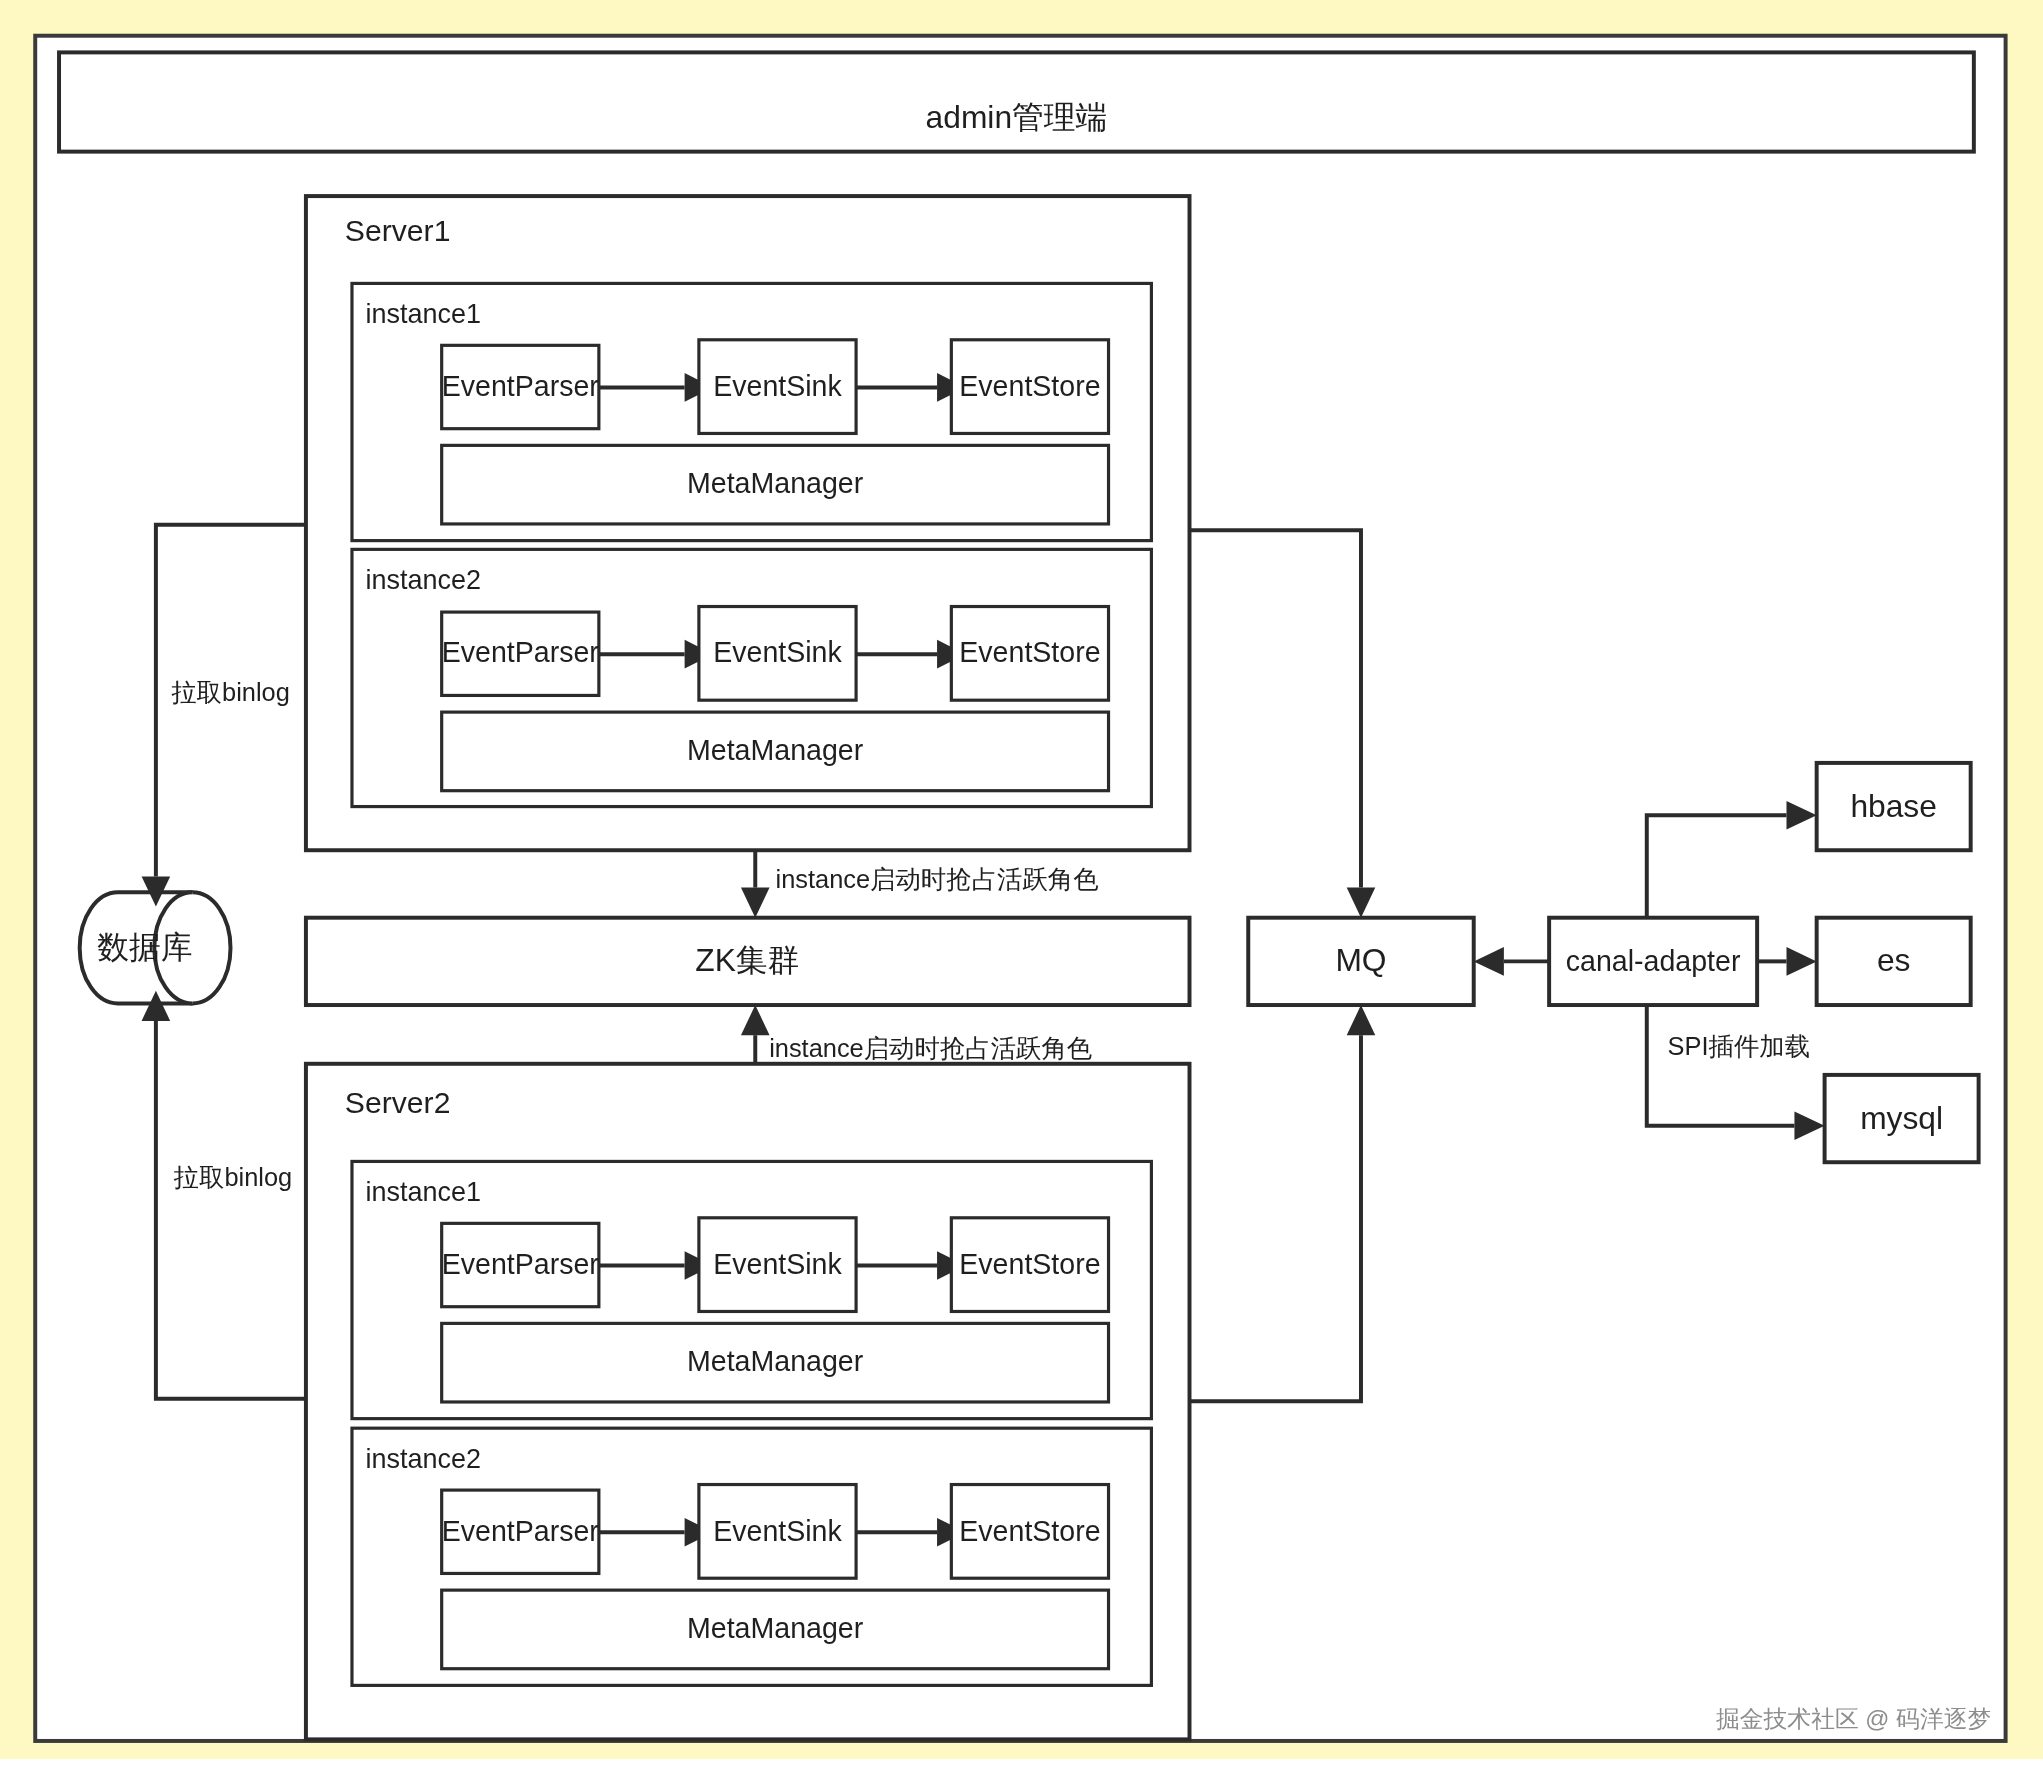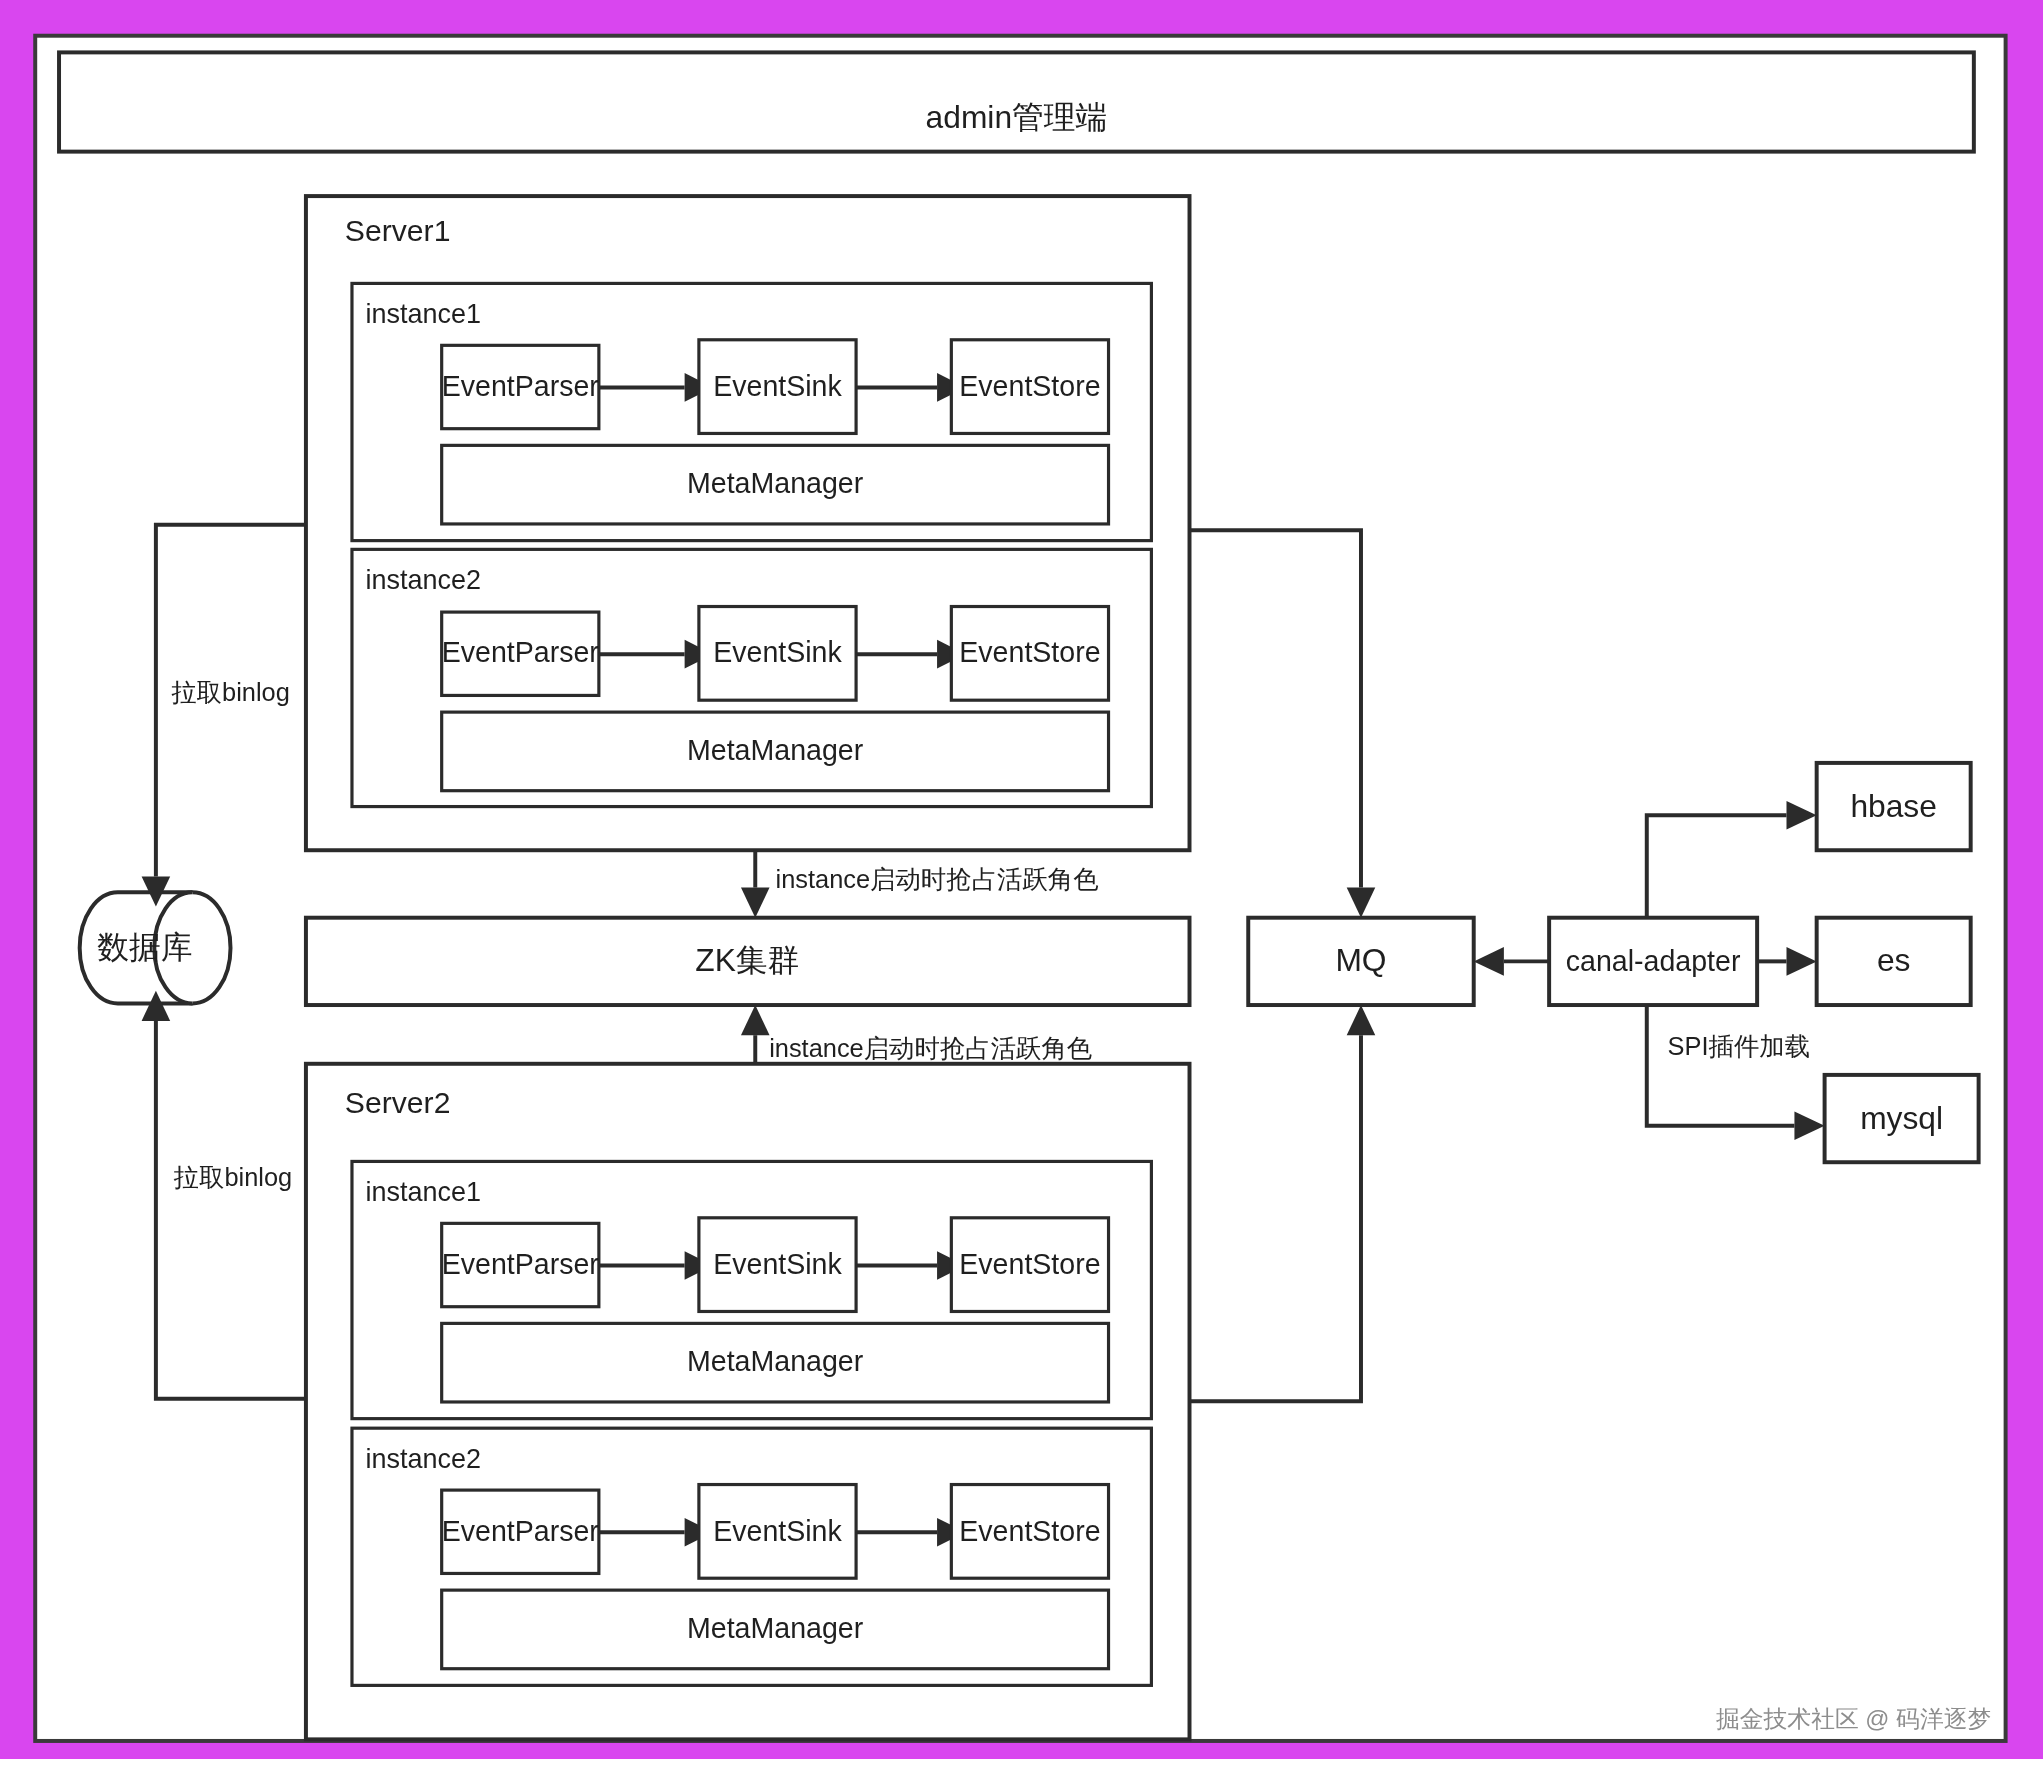--- a/index.html
+++ b/index.html
@@ -7,21 +7,21 @@
     padding: 0;
     background: #ffffff;
   }
   body {
     font-family: "Liberation Sans", sans-serif;
   }
   #canvas-wrap {
     position: relative;
     width: 2044px;
     height: 1759px;
-    background: #d946ef;
+    background: #fef9c3;
     overflow: hidden;
   }
   svg#diagram {
     position: absolute;
     left: 0;
     top: 0;
     width: 2044px;
     height: 1787px;
     display: block;
   }

